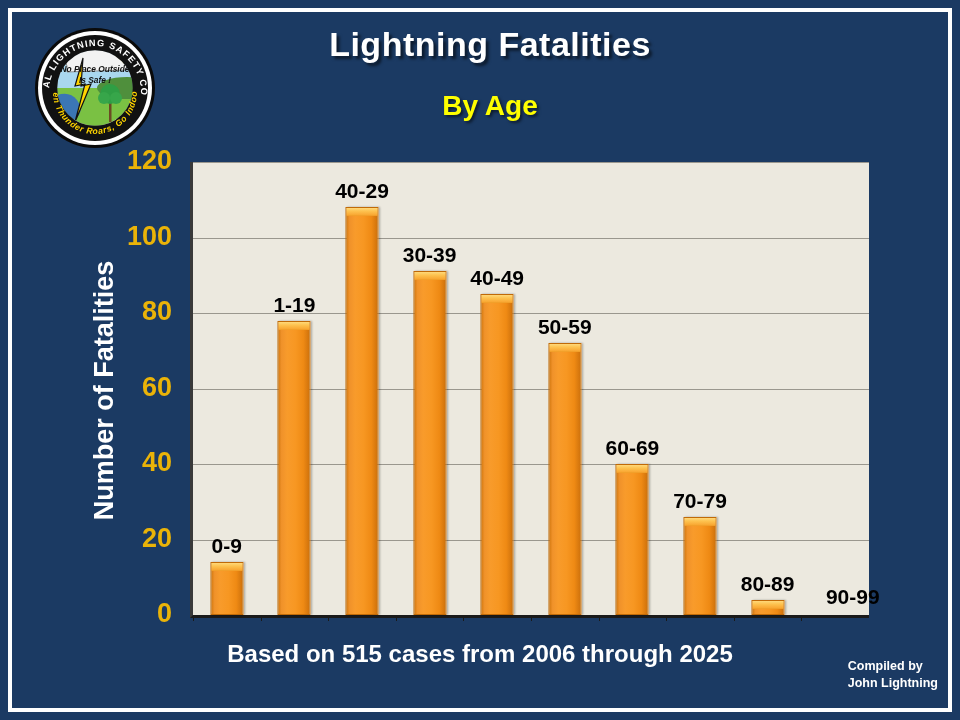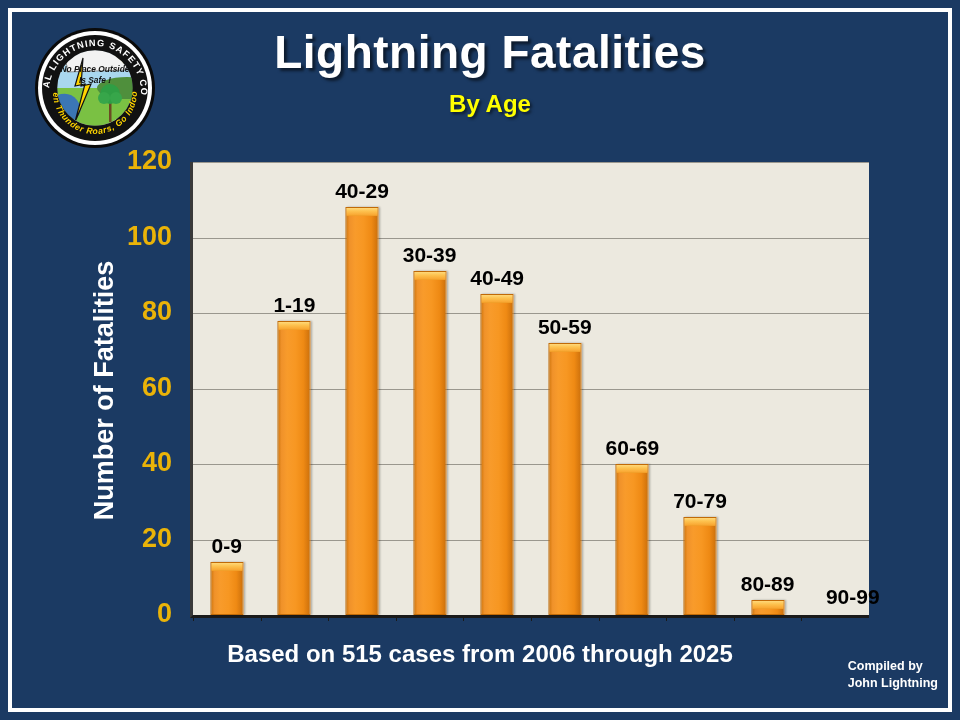--- a/index.html
+++ b/index.html
@@ -17,28 +17,28 @@
   }
 
   
   .logo{position:absolute;left:31px;top:26px;width:128px;height:124px;}
   .logo svg{display:block;width:128px;height:124px;}
 
   
   .title-main{
     position:absolute;left:180px;top:25px;width:620px;
     text-align:center;color:#ffffff;
-    font-size:46px;font-weight:bold;letter-spacing:.5px;
+    font-size:34px;font-weight:bold;letter-spacing:.5px;
     text-shadow:3px 3px 3px rgba(0,0,0,.55);
     white-space:nowrap;
   }
   .title-sub{
     position:absolute;left:180px;top:90px;width:620px;
     text-align:center;color:#ffff00;
-    font-size:24px;font-weight:bold;
+    font-size:28px;font-weight:bold;
     text-shadow:2px 2px 3px rgba(0,0,0,.55);
     white-space:nowrap;
   }
 
   
   .ytitle{
     position:absolute;left:-61px;top:375px;width:330px;
     transform:rotate(-90deg);transform-origin:center center;
     text-align:center;color:#ffffff;font-size:27px;font-weight:bold;
     white-space:nowrap;

